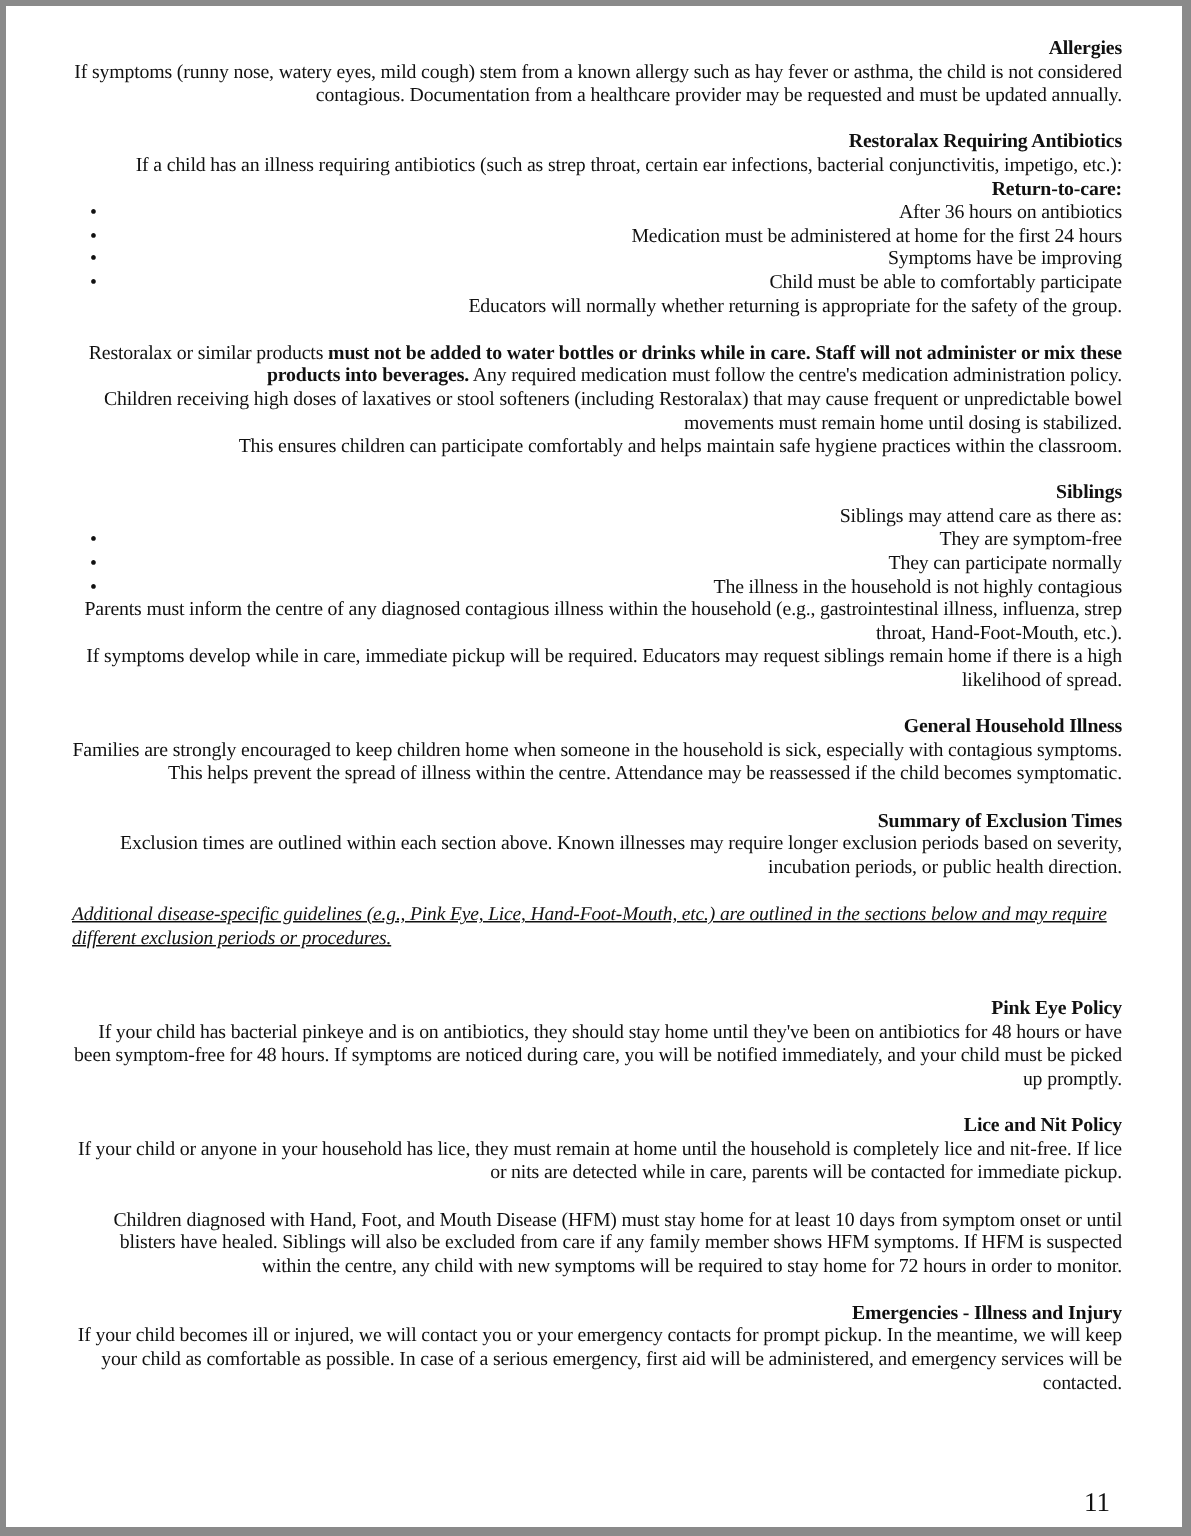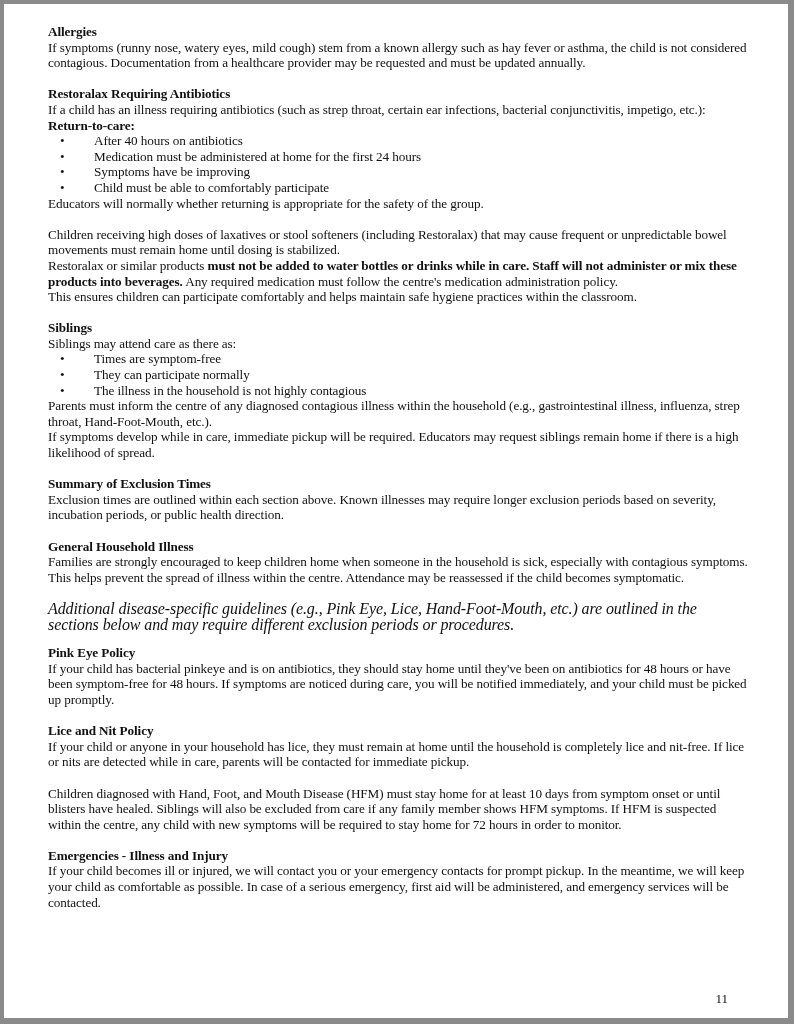--- a/index.html
+++ b/index.html
@@ -19,98 +19,99 @@
       box-sizing: border-box;
     }
     .content {
       position: absolute;
       left: 44px; top: 20px;
       width: 700px;
       font-size: 13.2px;
       line-height: 15.6px;
       letter-spacing: -0.1px;
     }
-    .section { margin: 0 0 15.6px 0; }
+    .section { margin: 0 0 15.6px 0; text-align: right; }
     .heading { font-weight: bold; margin: 0; }
     p { margin: 0; }
     .sublabel { font-weight: bold; }
     ul.bullets {
       list-style: none;
       margin: 0; padding: 0;
     }
     ul.bullets li {
       position: relative;
       padding-left: 46px;
     }
     ul.bullets li .bullet {
       position: absolute;
       left: 12px; top: 0;
     }
     .note {
       font-style: italic;
-      font-size: 16px;
-      margin-bottom: 13px;
+      font-size: 13px;
+      margin-bottom: 32px;
+      text-decoration: underline;
     }
     .strong { font-weight: bold; }
     .page-number {
       position: absolute;
-      right: 60px; top: 987px;
-      font-size: 13px;
+      right: 48px; top: 987px;
+      font-size: 18px;
     }
   </style>
 </head>
 <body>
 
 <div class="page">
   <div class="content">
 
     <div class="section">
       <p class="heading">Allergies</p>
       <p>If symptoms (runny nose, watery eyes, mild cough) stem from a known allergy such as hay fever or asthma, the child is not considered contagious. Documentation from a healthcare provider may be requested and must be updated annually.</p>
     </div>
 
     <div class="section">
       <p class="heading">Restoralax Requiring Antibiotics</p>
       <p>If a child has an illness requiring antibiotics (such as strep throat, certain ear infections, bacterial conjunctivitis, impetigo, etc.):</p>
       <p class="sublabel">Return-to-care:</p>
       <ul class="bullets">
-        <li><span class="bullet">•</span><span>After 40 hours on antibiotics</span></li>
+        <li><span class="bullet">•</span><span>After 36 hours on antibiotics</span></li>
         <li><span class="bullet">•</span><span>Medication must be administered at home for the first 24 hours</span></li>
         <li><span class="bullet">•</span><span>Symptoms have be improving</span></li>
         <li><span class="bullet">•</span><span>Child must be able to comfortably participate</span></li>
       </ul>
       <p>Educators will normally whether returning is appropriate for the safety of the group.</p>
     </div>
 
     <div class="section">
+      <p><span>Restoralax or similar products </span><span class="strong">must not be added to water bottles or drinks while in care. Staff will not administer or mix these products into beverages.</span><span> Any required medication must follow the centre's medication administration policy.</span></p>
       <p>Children receiving high doses of laxatives or stool softeners (including Restoralax) that may cause frequent or unpredictable bowel movements must remain home until dosing is stabilized.</p>
-      <p><span>Restoralax or similar products </span><span class="strong">must not be added to water bottles or drinks while in care. Staff will not administer or mix these products into beverages.</span><span> Any required medication must follow the centre's medication administration policy.</span></p>
       <p>This ensures children can participate comfortably and helps maintain safe hygiene practices within the classroom.</p>
     </div>
 
     <div class="section">
       <p class="heading">Siblings</p>
       <p>Siblings may attend care as there as:</p>
       <ul class="bullets">
-        <li><span class="bullet">•</span><span>Times are symptom-free</span></li>
+        <li><span class="bullet">•</span><span>They are symptom-free</span></li>
         <li><span class="bullet">•</span><span>They can participate normally</span></li>
         <li><span class="bullet">•</span><span>The illness in the household is not highly contagious</span></li>
       </ul>
       <p>Parents must inform the centre of any diagnosed contagious illness within the household (e.g., gastrointestinal illness, influenza, strep throat, Hand-Foot-Mouth, etc.).</p>
       <p>If symptoms develop while in care, immediate pickup will be required. Educators may request siblings remain home if there is a high likelihood of spread.</p>
     </div>
 
     <div class="section">
-      <p class="heading">Summary of Exclusion Times</p>
-      <p>Exclusion times are outlined within each section above. Known illnesses may require longer exclusion periods based on severity, incubation periods, or public health direction.</p>
+      <p class="heading">General Household Illness</p>
+      <p>Families are strongly encouraged to keep children home when someone in the household is sick, especially with contagious symptoms. This helps prevent the spread of illness within the centre. Attendance may be reassessed if the child becomes symptomatic.</p>
     </div>
 
     <div class="section">
-      <p class="heading">General Household Illness</p>
-      <p>Families are strongly encouraged to keep children home when someone in the household is sick, especially with contagious symptoms. This helps prevent the spread of illness within the centre. Attendance may be reassessed if the child becomes symptomatic.</p>
+      <p class="heading">Summary of Exclusion Times</p>
+      <p>Exclusion times are outlined within each section above. Known illnesses may require longer exclusion periods based on severity, incubation periods, or public health direction.</p>
     </div>
 
     <p class="note">Additional disease-specific guidelines (e.g., Pink Eye, Lice, Hand-Foot-Mouth, etc.) are outlined in the sections below and may require different exclusion periods or procedures.</p>
 
     <div class="section">
       <p class="heading">Pink Eye Policy</p>
       <p>If your child has bacterial pinkeye and is on antibiotics, they should stay home until they've been on antibiotics for 48 hours or have been symptom-free for 48 hours. If symptoms are noticed during care, you will be notified immediately, and your child must be picked up promptly.</p>
     </div>
 
     <div class="section">

